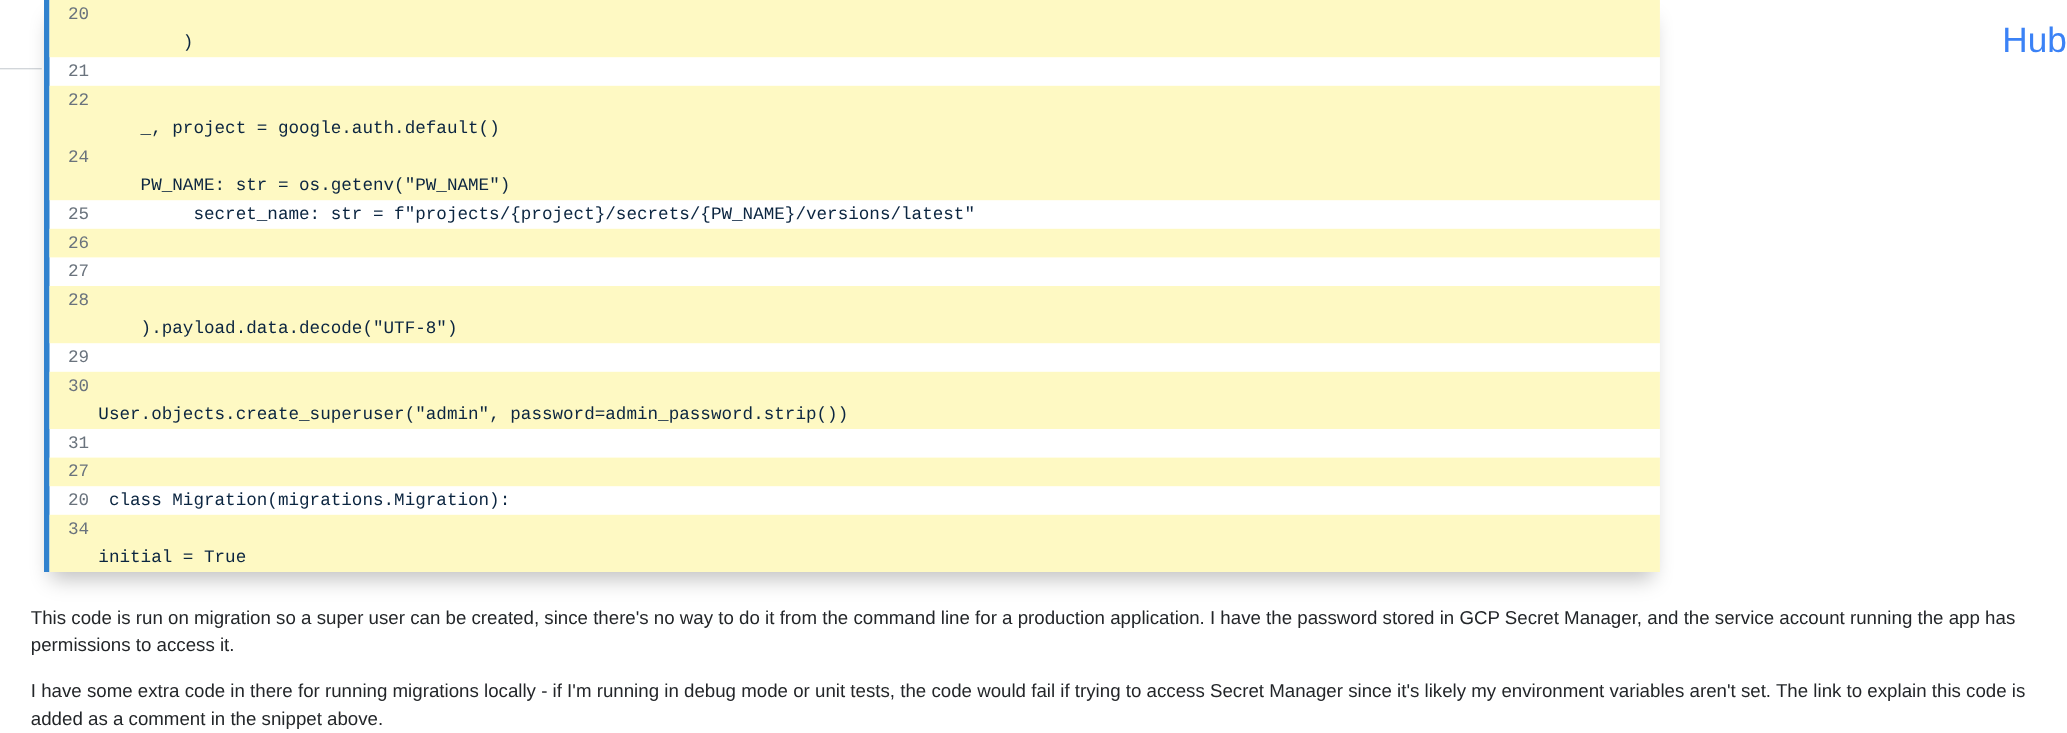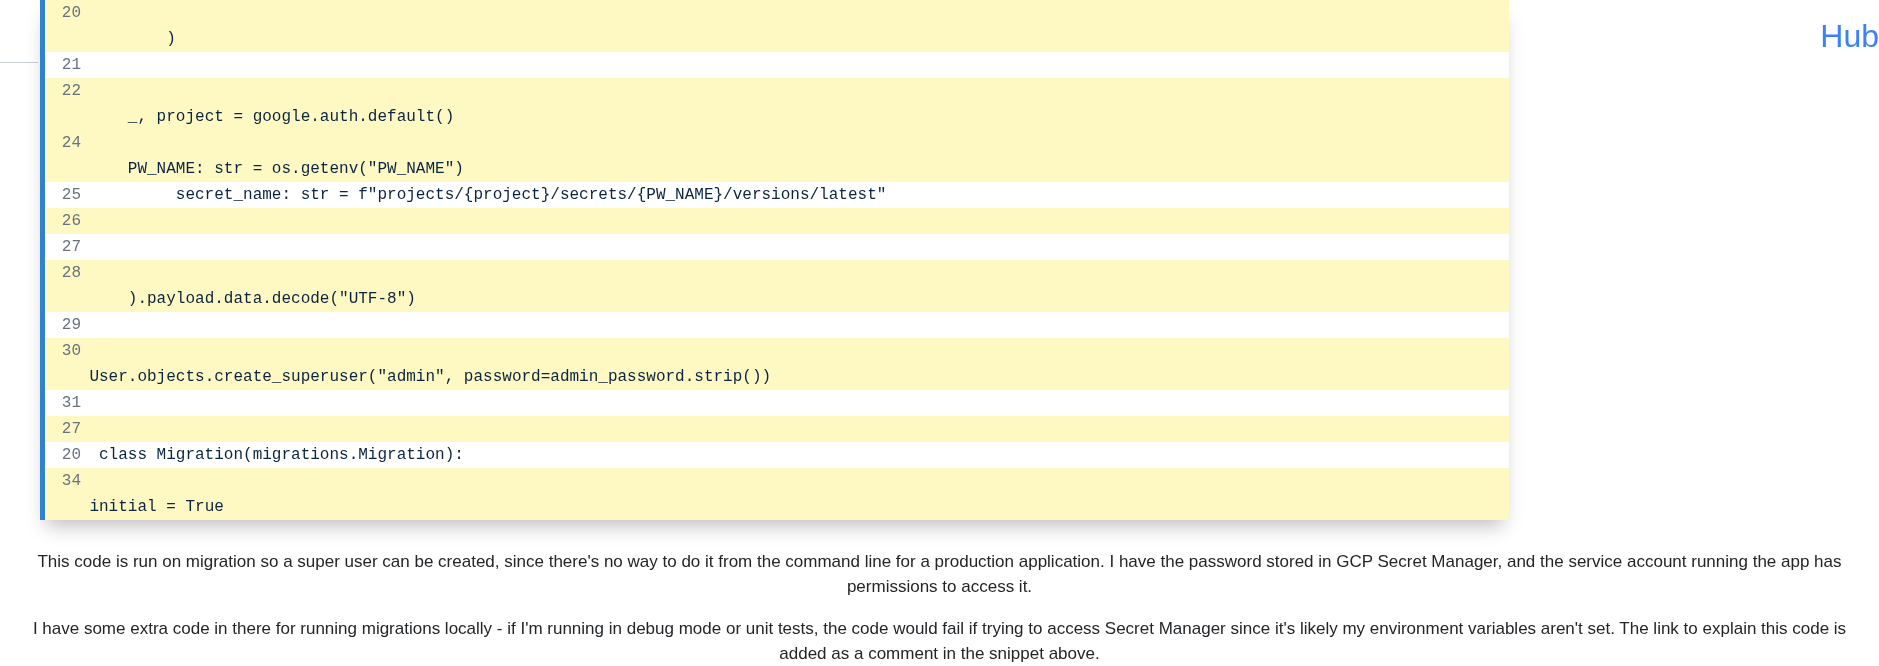--- a/index.html
+++ b/index.html
@@ -50,21 +50,20 @@
     padding-left: 6px;
   }
   .prose {
     margin: 30px 28px 0 28px;
     font-size: 17px;
     color: #232629;
     line-height: 1.45;
   }
   .prose p {
     margin-bottom: 18px;
-    text-align: center;
   }
   .hub-fragment {
     position: absolute;
     right: 0;
     top: 12px;
     font-size: 32px;
     color: #3b82f6;
     font-family: "Segoe UI", -apple-system, sans-serif;
   }
   .border-segment {

